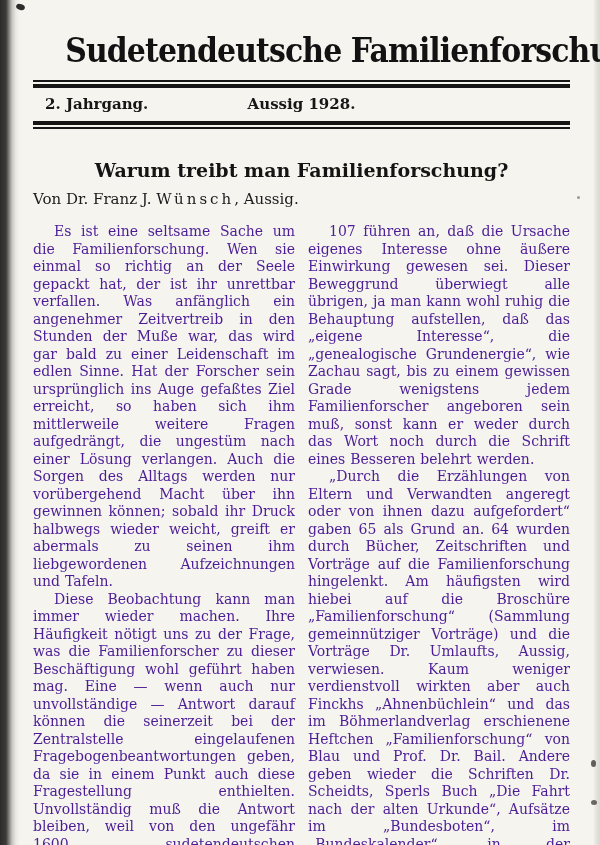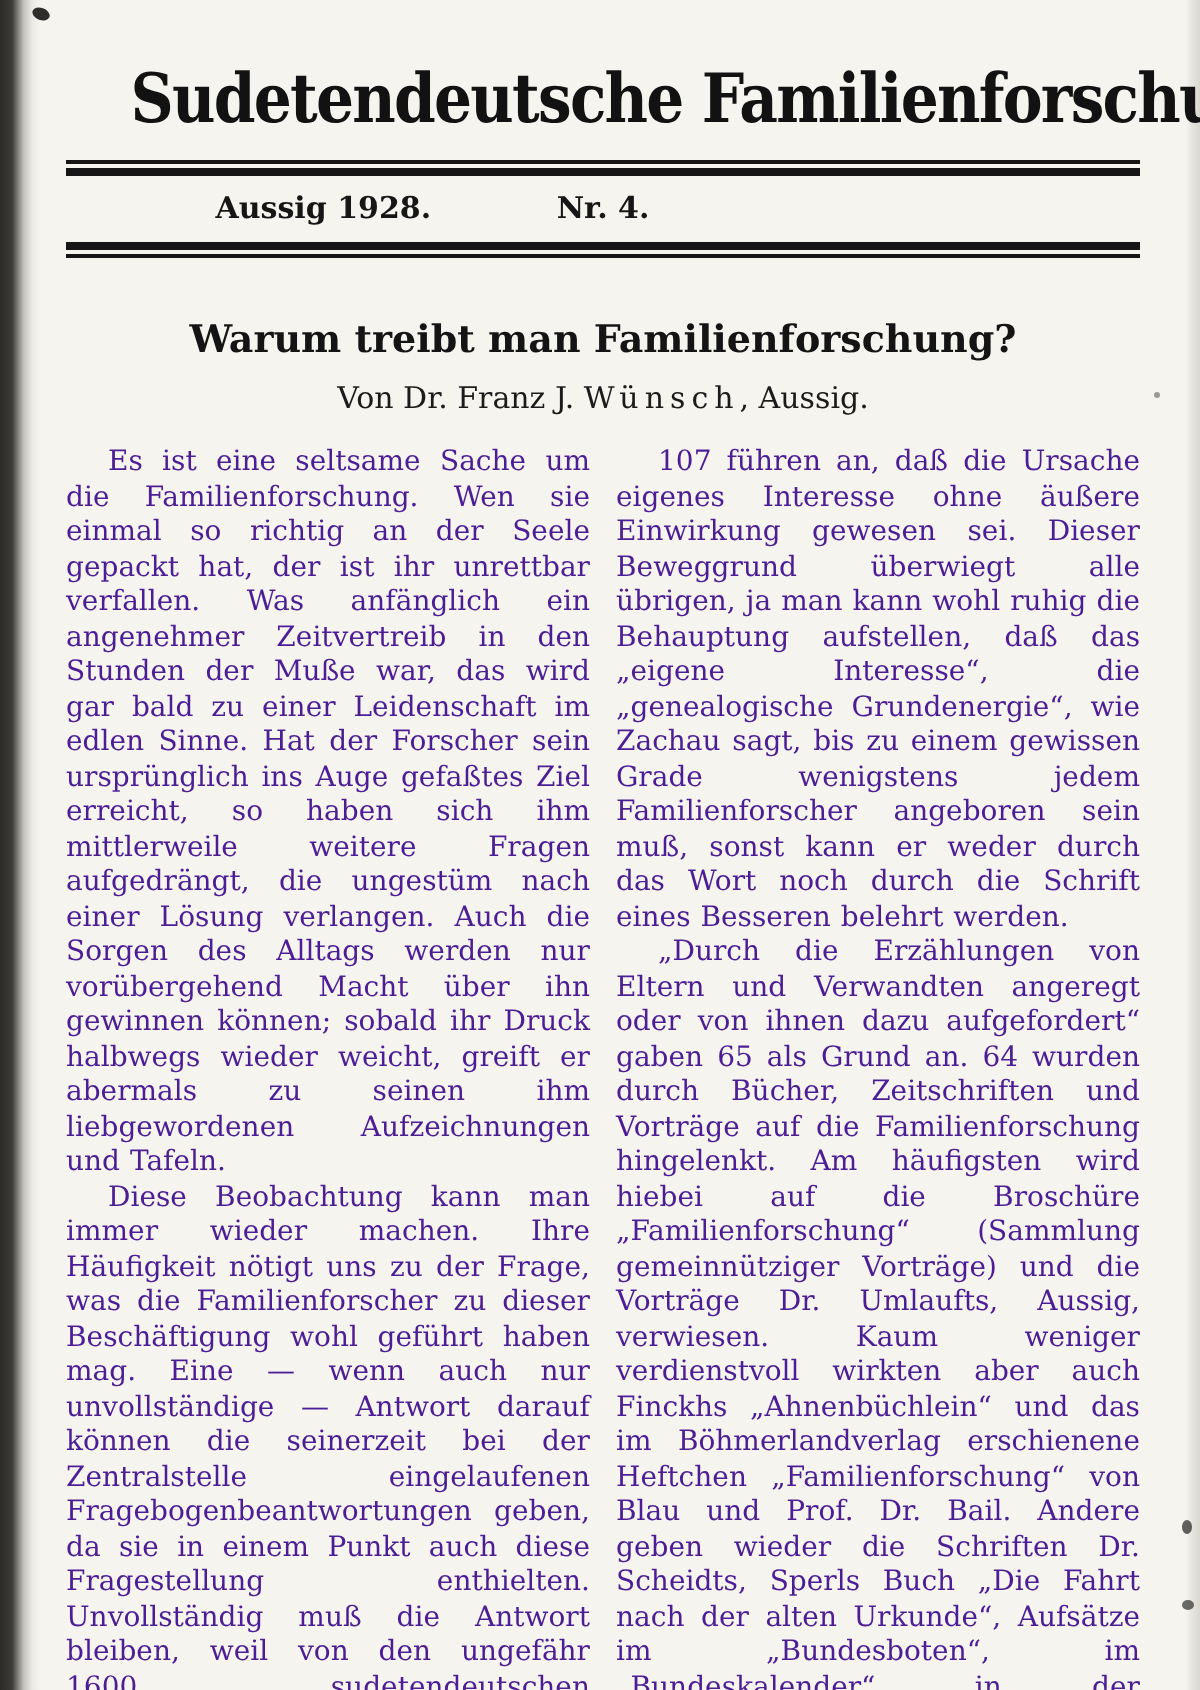--- a/index.html
+++ b/index.html
@@ -62,21 +62,20 @@
 
   .article-title {
     margin: 30px 0 0 0;
     text-align: center;
     font-size: 19px;
     font-weight: bold;
     color: #141414;
   }
   .byline {
     margin: 9px 0 0 0;
-    text-align: center;
     font-size: 15px;
     color: #1b1b1b;
   }
   .byline .spaced { letter-spacing: 3px; }
 
   .columns {
     display: flex;
     gap: 13px;
     margin-top: 15px;
   }
@@ -101,22 +100,22 @@
   <div class="speck speck-b"></div>
   <div class="speck speck-c"></div>
   <div class="speck speck-d"></div>
 
   <div class="inner">
 
     <header>
       <h1 class="masthead-title">Sudetendeutsche Familienforschung</h1>
       <div class="rule rule-a"></div>
       <div class="issue-row">
+        <span class="vol">2. Jahrgang.</span>
         <span class="mid">Aussig 1928.</span>
-        <span class="num">Nr. 4.</span>
       </div>
       <div class="rule rule-b"></div>
     </header>
 
     <article>
       <h2 class="article-title">Warum treibt man Familienforschung?</h2>
       <p class="byline"><span>Von Dr. Franz J. </span><span class="spaced">Wünsch</span><span>, Aussig.</span></p>
 
       <div class="columns">
         <div class="col">

